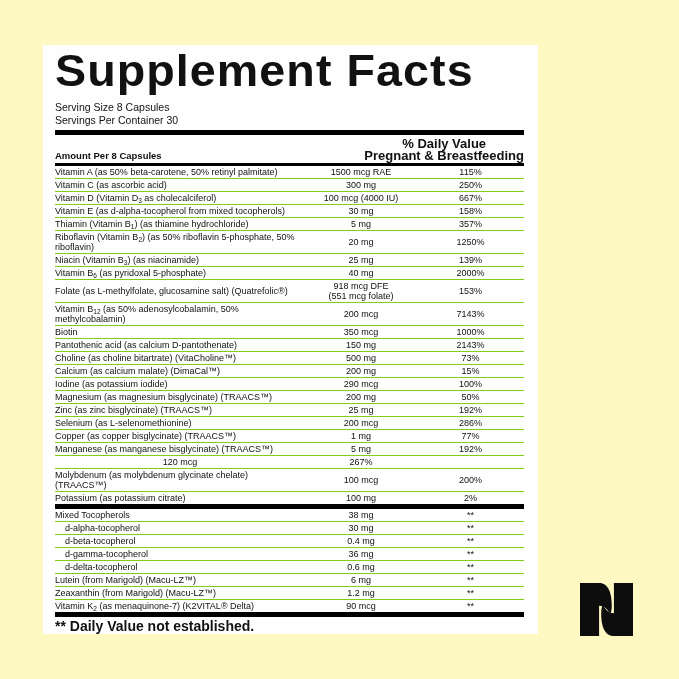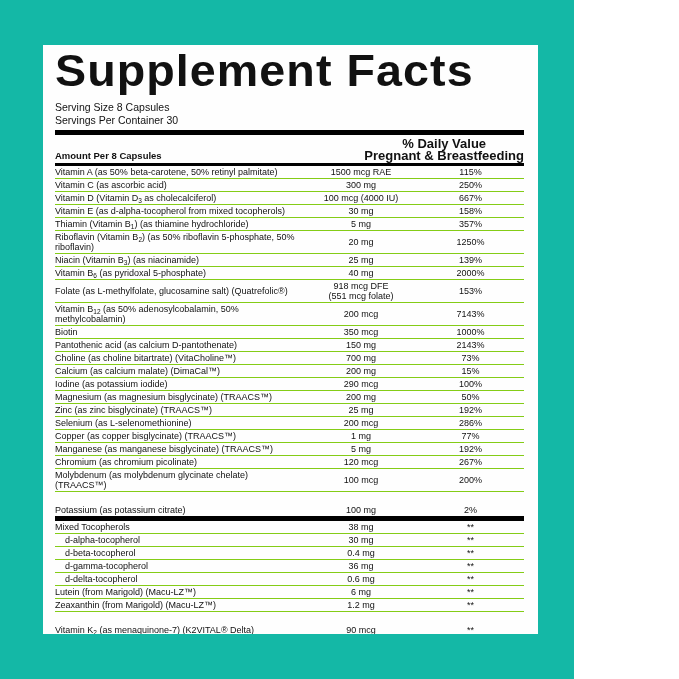--- a/index.html
+++ b/index.html
@@ -1,19 +1,19 @@
 <!DOCTYPE html>
 <html><head>
 <meta charset="utf-8">
 <style>
   html,body{margin:0;padding:0;}
   .page{
     position:relative;
-    width:574px;height:679px;
-    background:#14b8a6;
+    width:679px;height:679px;
+    background:#fef9c3;
     font-family:"Liberation Sans",sans-serif;
     color:#111;
     overflow:hidden;
   }
   .label-card{
     position:absolute;
     left:43px;top:45px;
     width:495px;height:589px;
     background:#fefefe;
     box-sizing:border-box;
@@ -51,21 +51,21 @@
   }
   .t-row{
     display:grid;
     grid-template-columns:250px 112px 1fr;
     align-items:center;
     border-bottom:1px solid #84cc16;
     padding:1px 0;
     font-size:9px;
     line-height:10px;
   }
-  .t-row:last-child{border-bottom:none;margin-top:12px;}
+  .t-row:last-child{border-bottom:none;}
   .cell{min-height:10px;}
   .c-name{text-align:left;padding-right:4px;}
   .c-name.indent{padding-left:10px;}
   .c-amt,.c-dv{text-align:center;}
   sub{
     font-size:6.5px;
     line-height:0;
     position:relative;
     top:2px;
     vertical-align:baseline;
@@ -190,21 +190,21 @@
         <div class="t-row">
           <div class="cell c-name">Pantothenic acid (as calcium D-pantothenate)</div>
           <div class="cell c-amt">
             <div>150 mg</div>
           </div>
           <div class="cell c-dv">2143%</div>
         </div>
         <div class="t-row">
           <div class="cell c-name">Choline (as choline bitartrate) (VitaCholine™)</div>
           <div class="cell c-amt">
-            <div>700 mg</div>
+            <div>500 mg</div>
           </div>
           <div class="cell c-dv">73%</div>
         </div>
         <div class="t-row">
           <div class="cell c-name">Calcium (as calcium malate) (DimaCal™)</div>
           <div class="cell c-amt">
             <div>200 mg</div>
           </div>
           <div class="cell c-dv">15%</div>
         </div>
@@ -244,21 +244,20 @@
           <div class="cell c-dv">77%</div>
         </div>
         <div class="t-row">
           <div class="cell c-name">Manganese (as manganese bisglycinate) (TRAACS™)</div>
           <div class="cell c-amt">
             <div>5 mg</div>
           </div>
           <div class="cell c-dv">192%</div>
         </div>
         <div class="t-row">
-          <div class="cell c-name">Chromium (as chromium picolinate)</div>
           <div class="cell c-amt">
             <div>120 mcg</div>
           </div>
           <div class="cell c-dv">267%</div>
         </div>
         <div class="t-row">
           <div class="cell c-name">Molybdenum (as molybdenum glycinate chelate) (TRAACS™)</div>
           <div class="cell c-amt">
             <div>100 mcg</div>
           </div>

